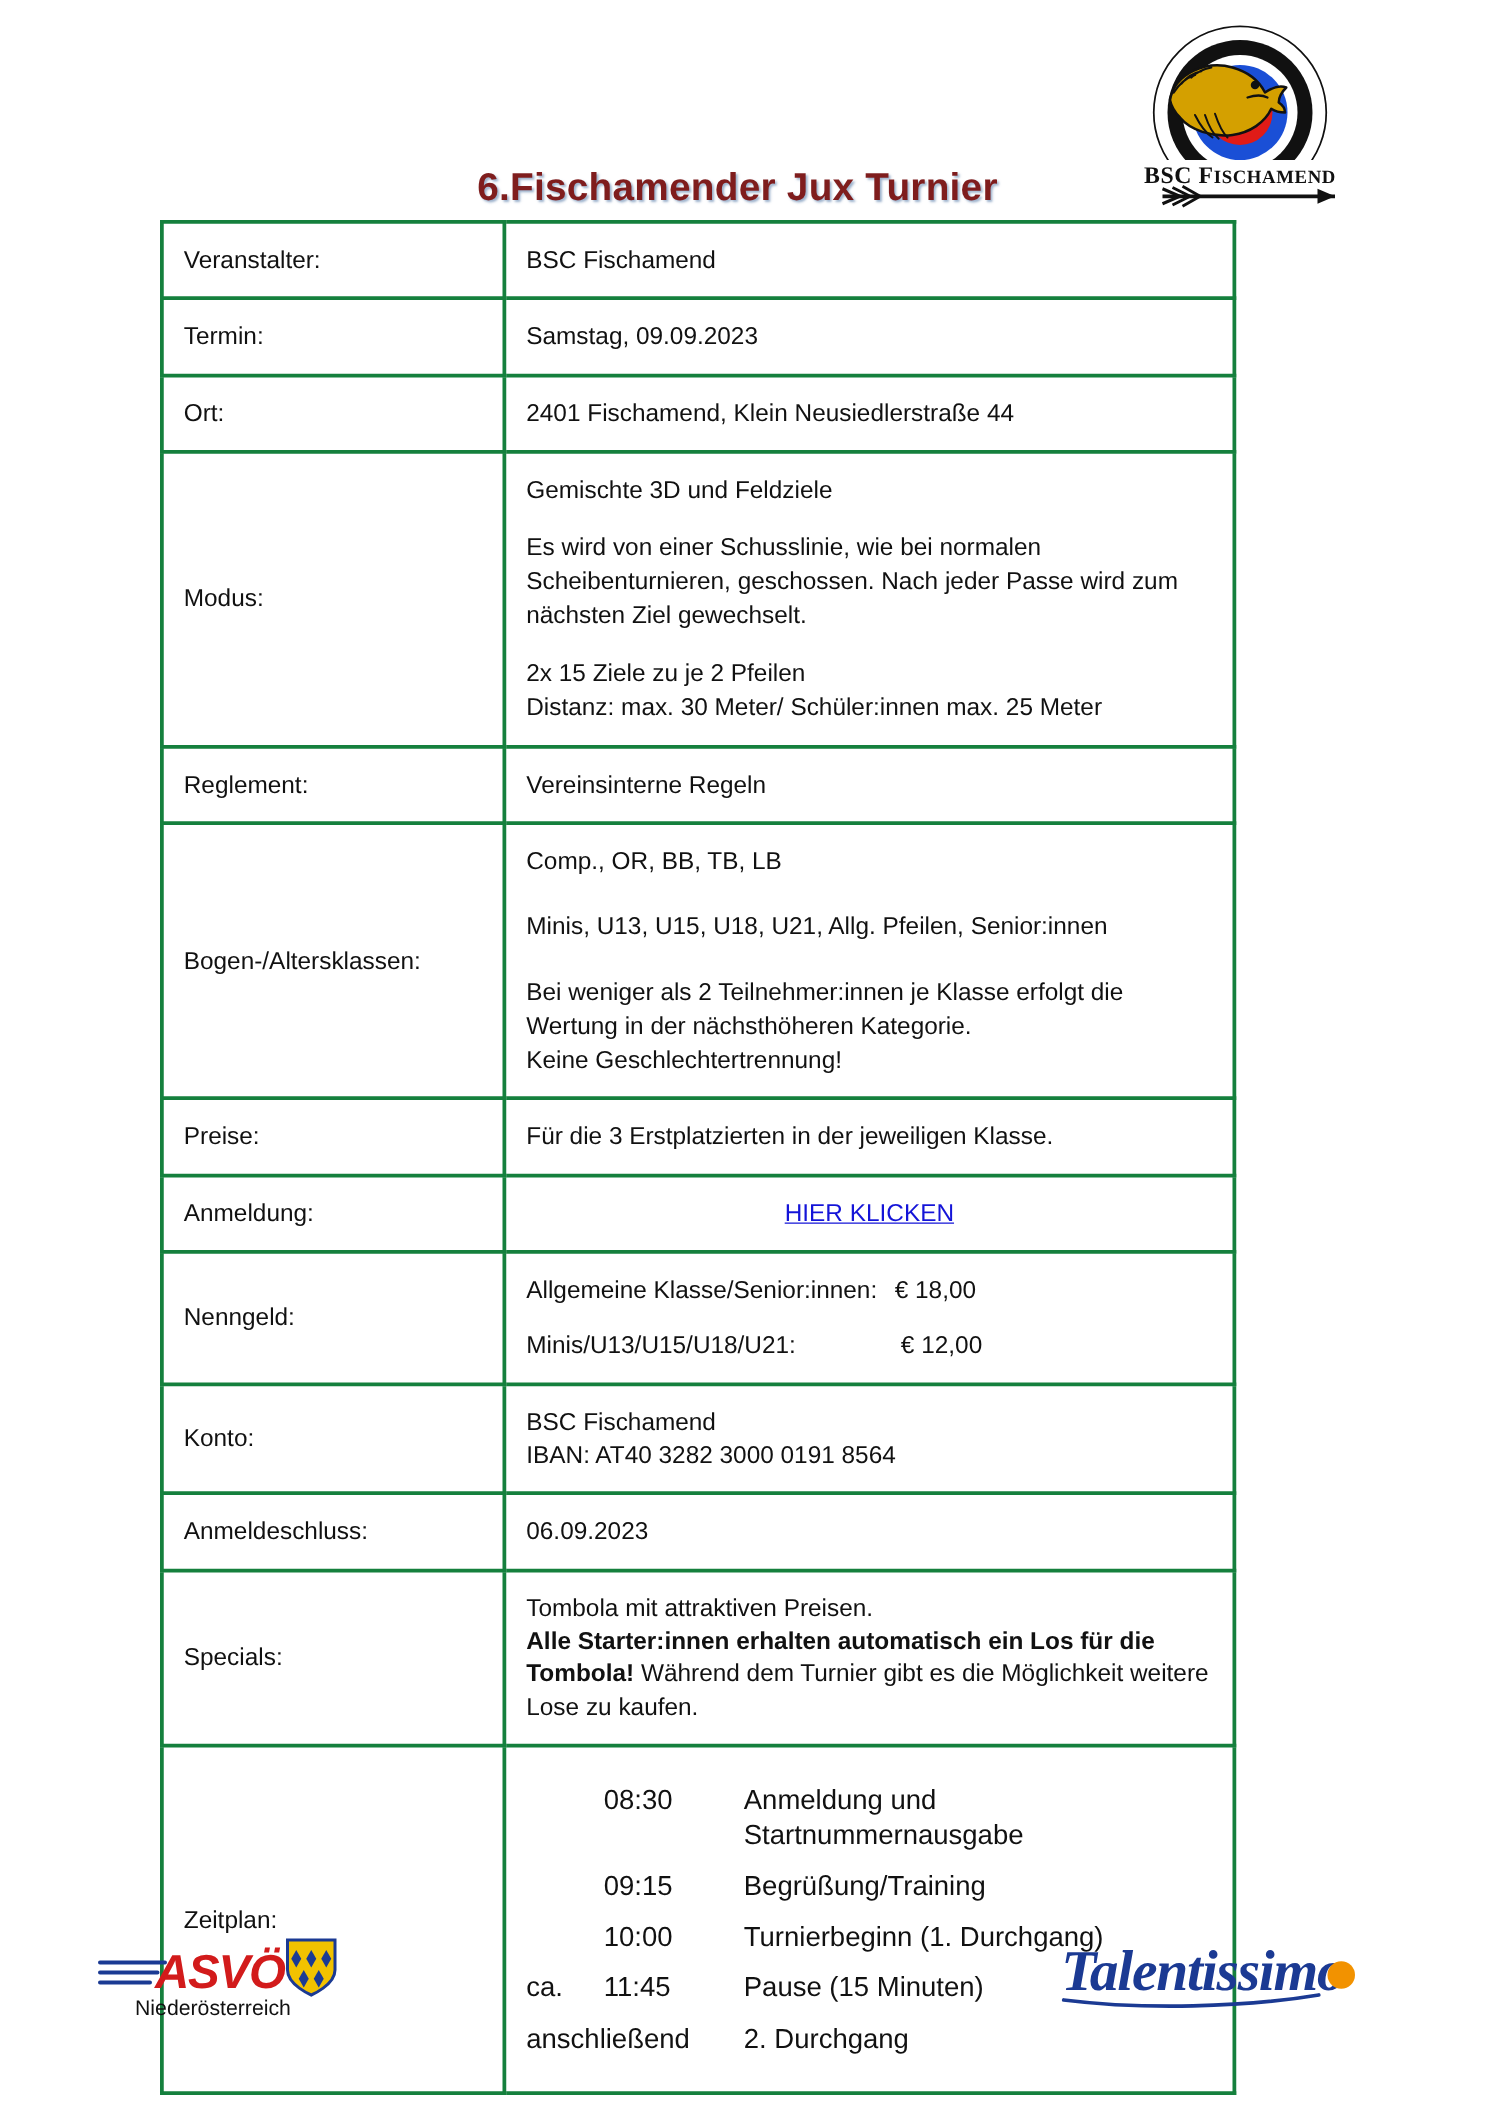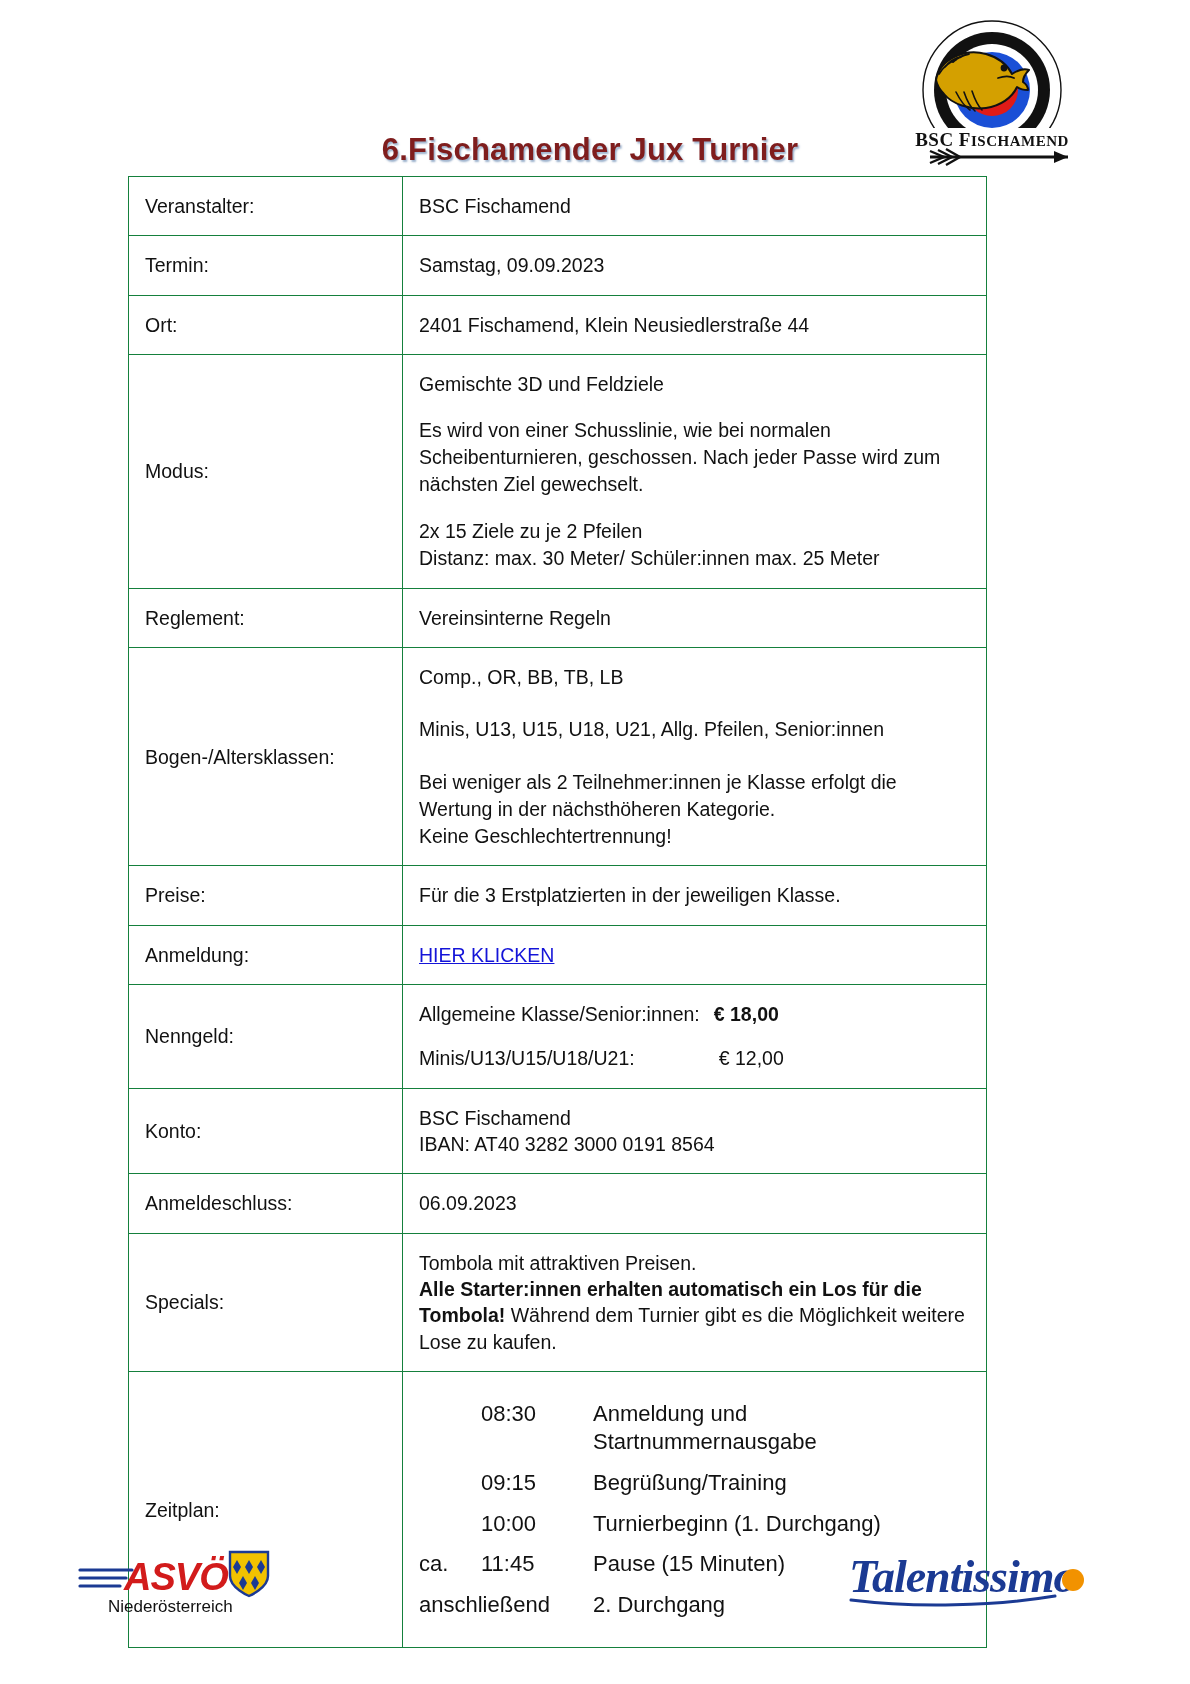--- a/index.html
+++ b/index.html
@@ -47,21 +47,21 @@
     left: 128px;
     top: 176px;
     width: 858px;
   }
   table.info {
     width: 858px;
     border-collapse: collapse;
     table-layout: fixed;
   }
   table.info td {
-    border: 1px solid #15803d;
+    border: 3px solid #15803d;
     vertical-align: middle;
     padding: 16px;
     font-size: 19.5px;
     line-height: 1.35;
   }
   td.lbl {
     width: 274px;
     padding: 10px 0 10px 13px;
     font-size: 19.5px;
     color: #111;
@@ -71,30 +71,30 @@
     padding: 10px 10px 10px 14px;
     color: #111;
   }
   .pad-tall { padding-top: 17px; padding-bottom: 17px; }
   .blk { margin: 0 0 0 0; }
   .blk + .blk { margin-top: 20px; }
   .tight { line-height: 1.38; }
   .gap-lg { height: 26px; }
   .gap-md { height: 18px; }
 
-  .link-cell { text-align: left; padding: 9px 0 11px 0; }
+  .link-cell { text-align: center; padding: 9px 0 11px 0; }
   a.hierlink {
     color: #1414d8;
     text-decoration: underline;
     font-size: 19.5px;
   }
 
   .kv-row { display: block; }
   .kv-row .k { display: inline-block; }
-  .nenn-a .amt { display: inline-block; margin-left: 14px; font-weight: bold; }
+  .nenn-a .amt { display: inline-block; margin-left: 14px; }
   .nenn-b .amt { display: inline-block; margin-left: 84px; }
 
   b.bold { font-weight: bold; }
 
   
   table.sched {
     border-collapse: collapse;
     margin: 6px 0 6px 0;
     width: 100%;
   }

